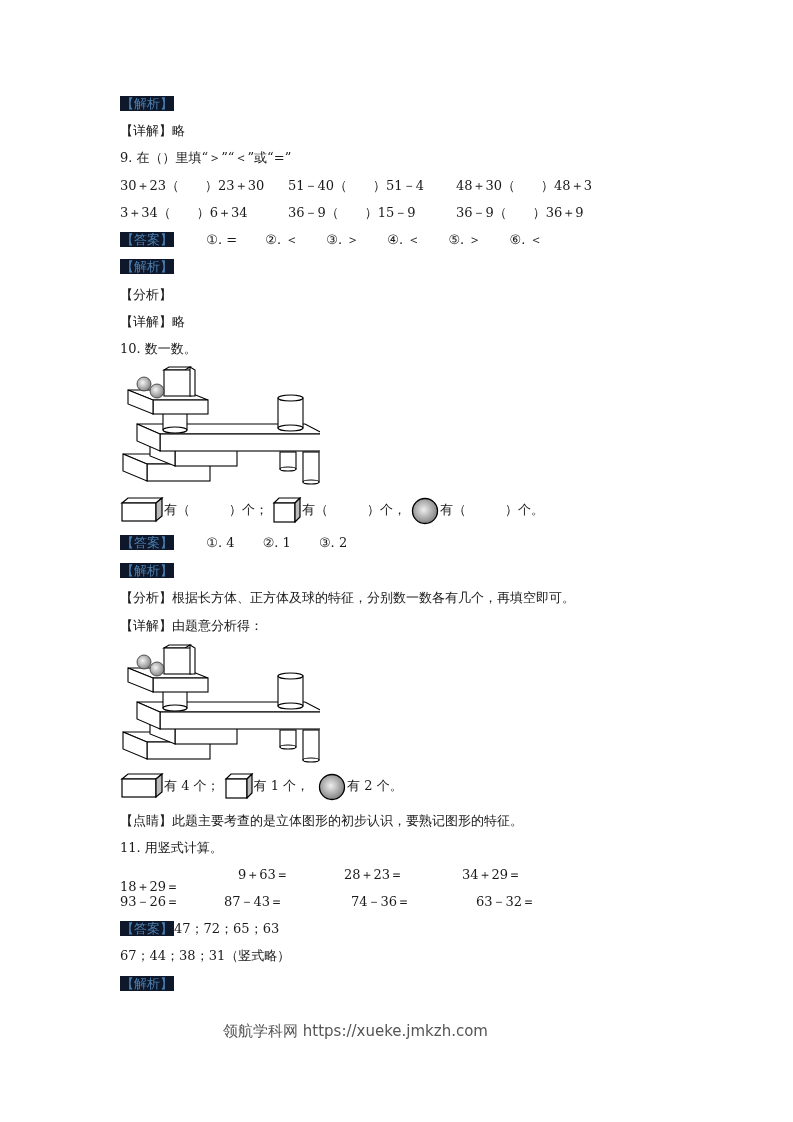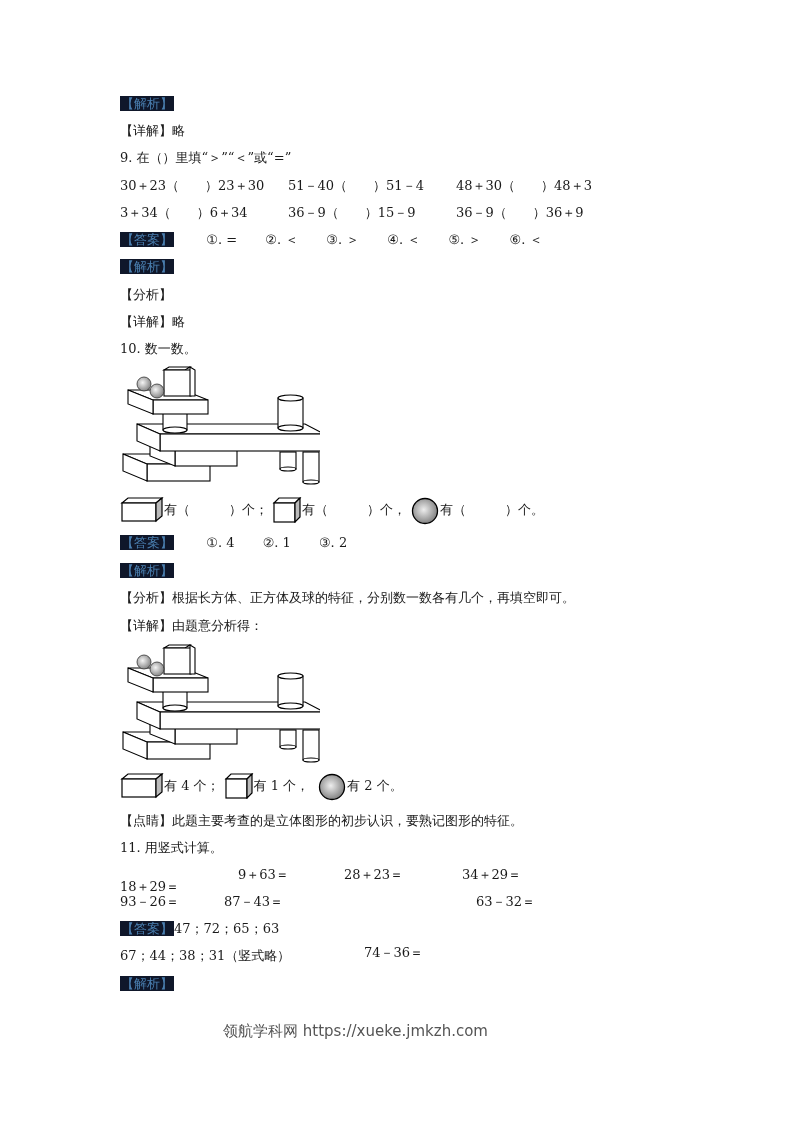--- a/index.html
+++ b/index.html
@@ -215,21 +215,21 @@
 </div>
 
 <div class="line" style="top:839px;">11. 用竖式计算。</div>
 
 <div class="cell" style="left:120px; top:866px;margin-top:12px;">18＋29＝</div>
 <div class="cell" style="left:238px; top:866px;">9＋63＝</div>
 <div class="cell" style="left:344px; top:866px;">28＋23＝</div>
 <div class="cell" style="left:462px; top:866px;">34＋29＝</div>
 <div class="cell" style="left:120px; top:893px;">93－26＝</div>
 <div class="cell" style="left:224px; top:893px;">87－43＝</div>
-<div class="cell" style="left:351px; top:944px;margin-left:13px;">74－36＝</div>
+<div class="cell" style="left:351px; top:893px;">74－36＝</div>
 <div class="cell" style="left:476px; top:893px;">63－32＝</div>
 
 <div class="line" style="top:920px;">
   <span class="tag-blue">【答案】</span><span>47；72；65；63</span>
 </div>
 <div class="line" style="top:947px;">67；44；38；31（竖式略）</div>
 <div class="line" style="top:975px;">
   <span class="tag-blue">【解析】</span>
 </div>
 

